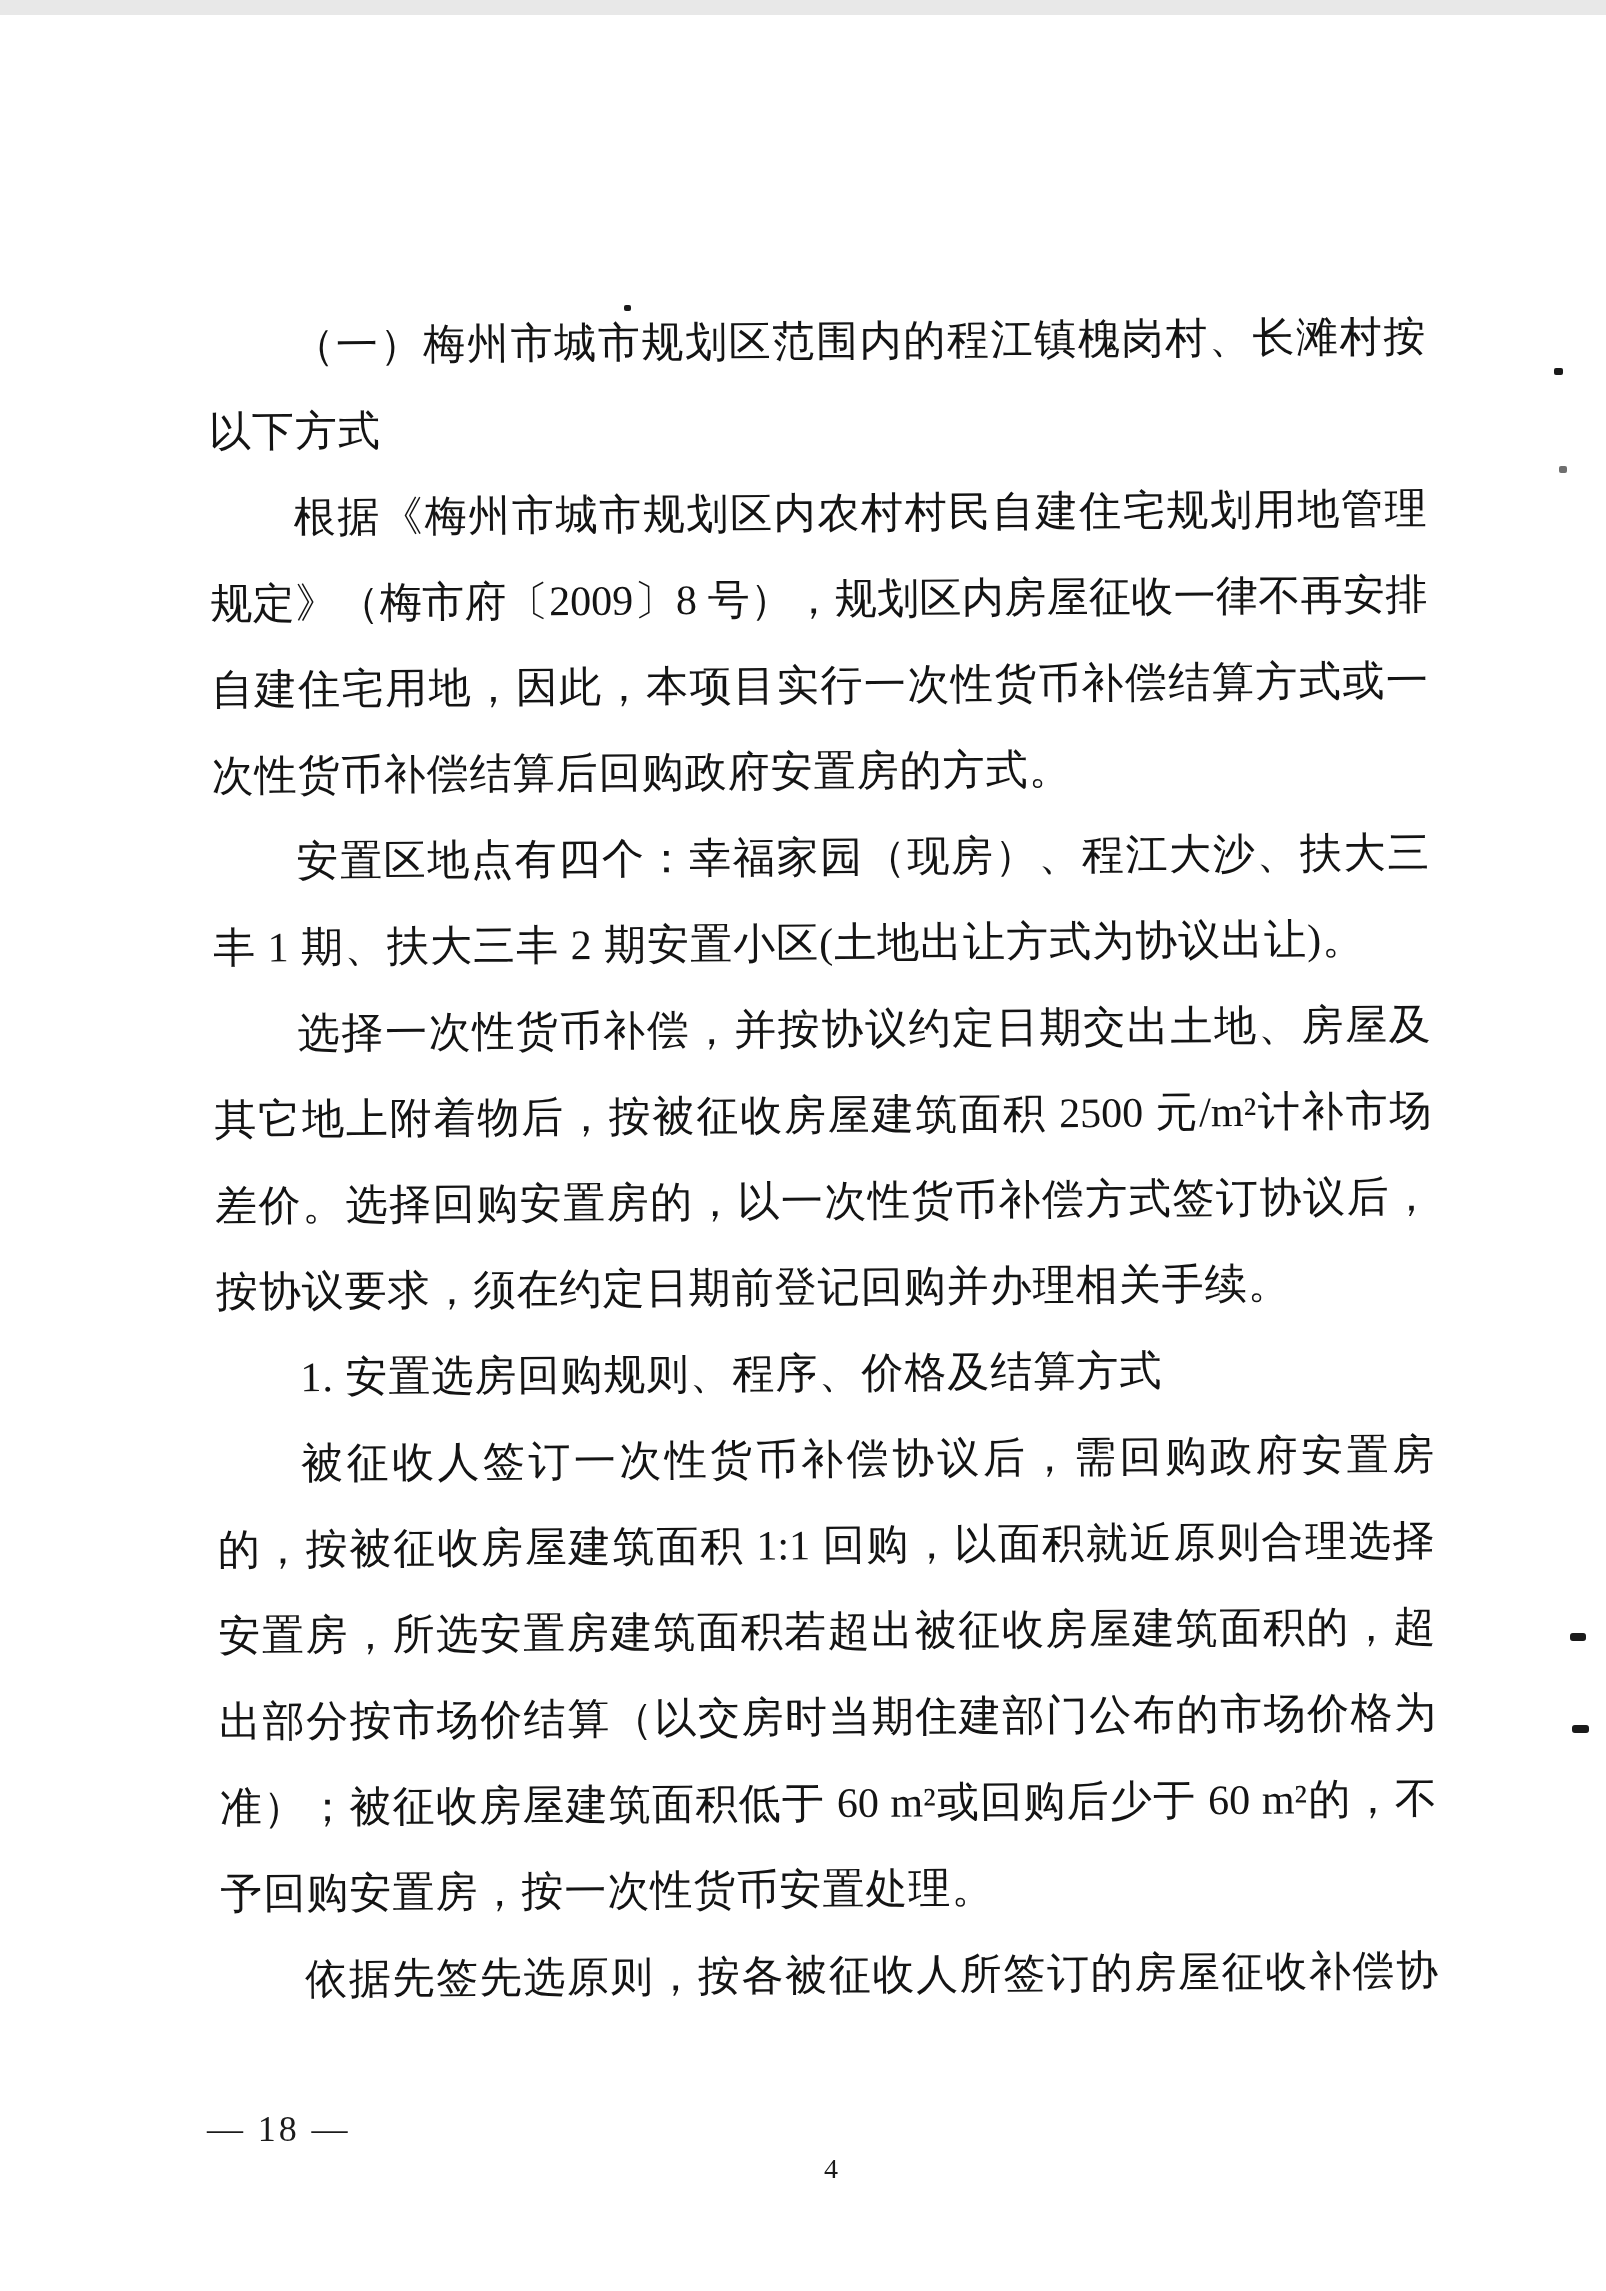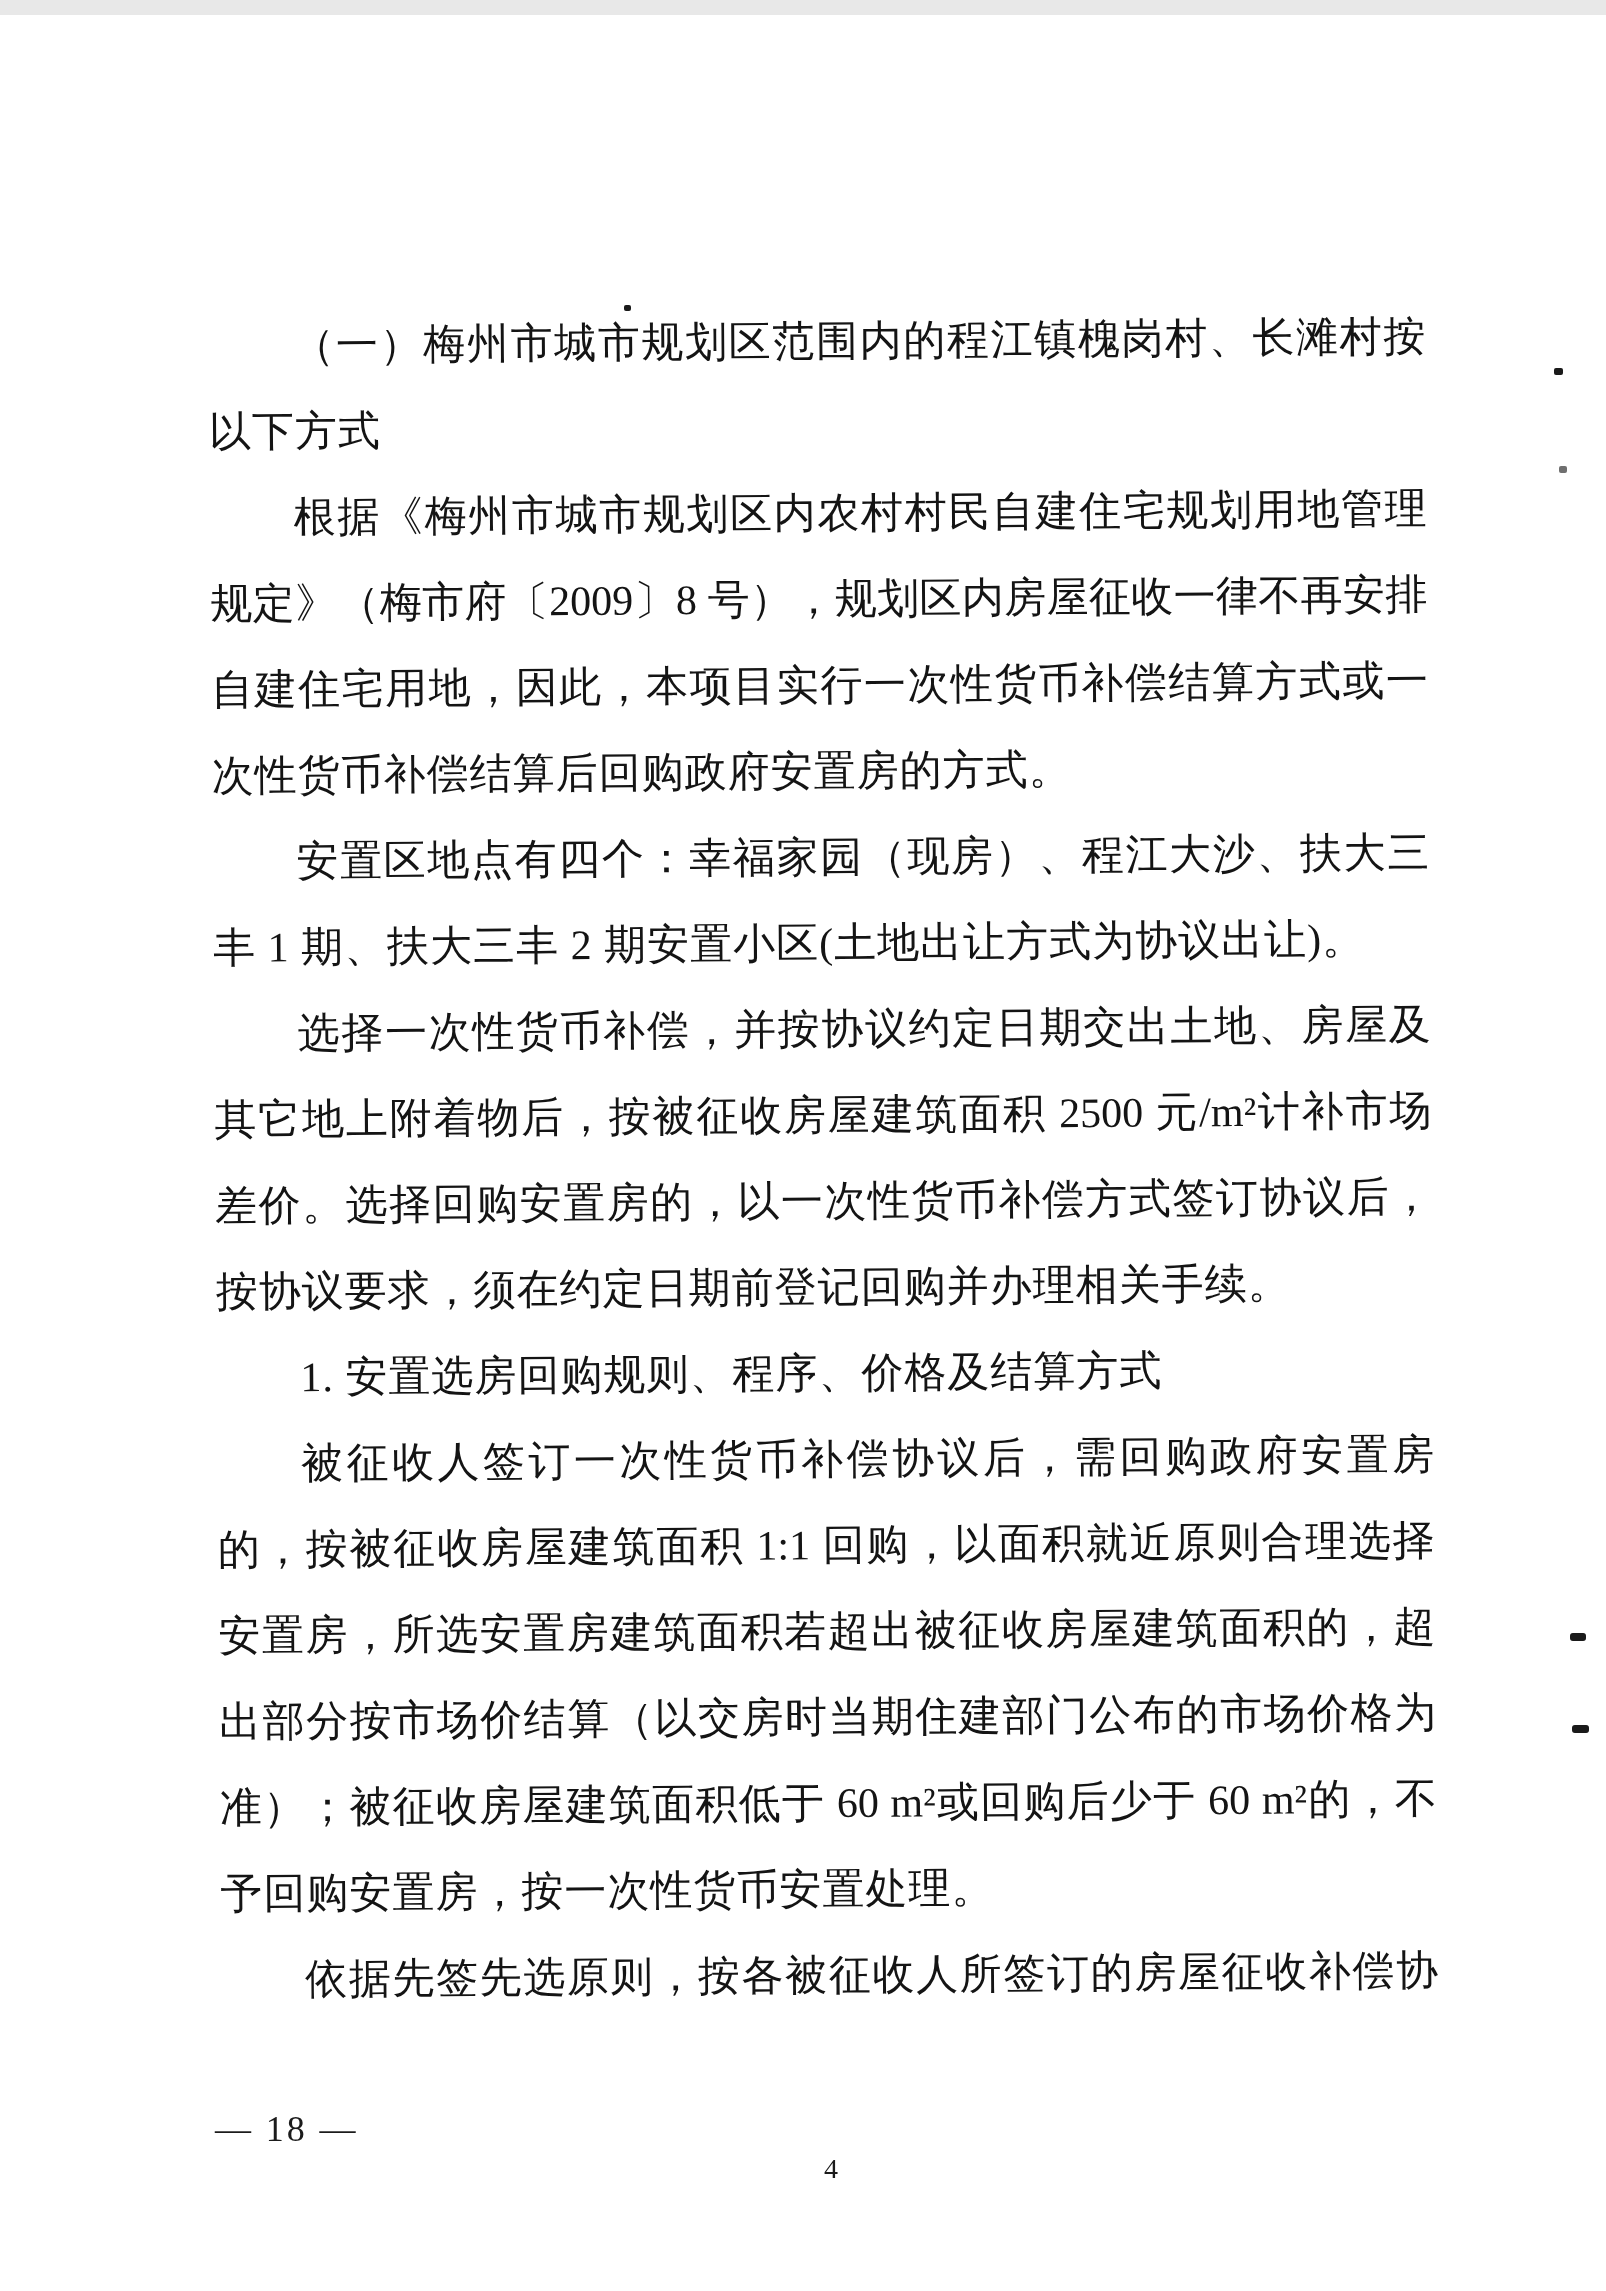--- a/index.html
+++ b/index.html
@@ -34,21 +34,21 @@
   .line.justify {
     white-space: normal;
     text-align: justify;
     text-align-last: justify;
     text-justify: inter-character;
     letter-spacing: 0;
   }
   .line.indent { text-indent: 84px; }
   .footer-left {
     position: absolute;
-    left: 215px;
+    left: 207px;
     top: 2093px;
     font-size: 36px;
     letter-spacing: 2.9px;
     color: #1b1b1b;
   }
   .footer-center {
     position: absolute;
     left: 824px;
     top: 2138px;
     font-size: 28px;

